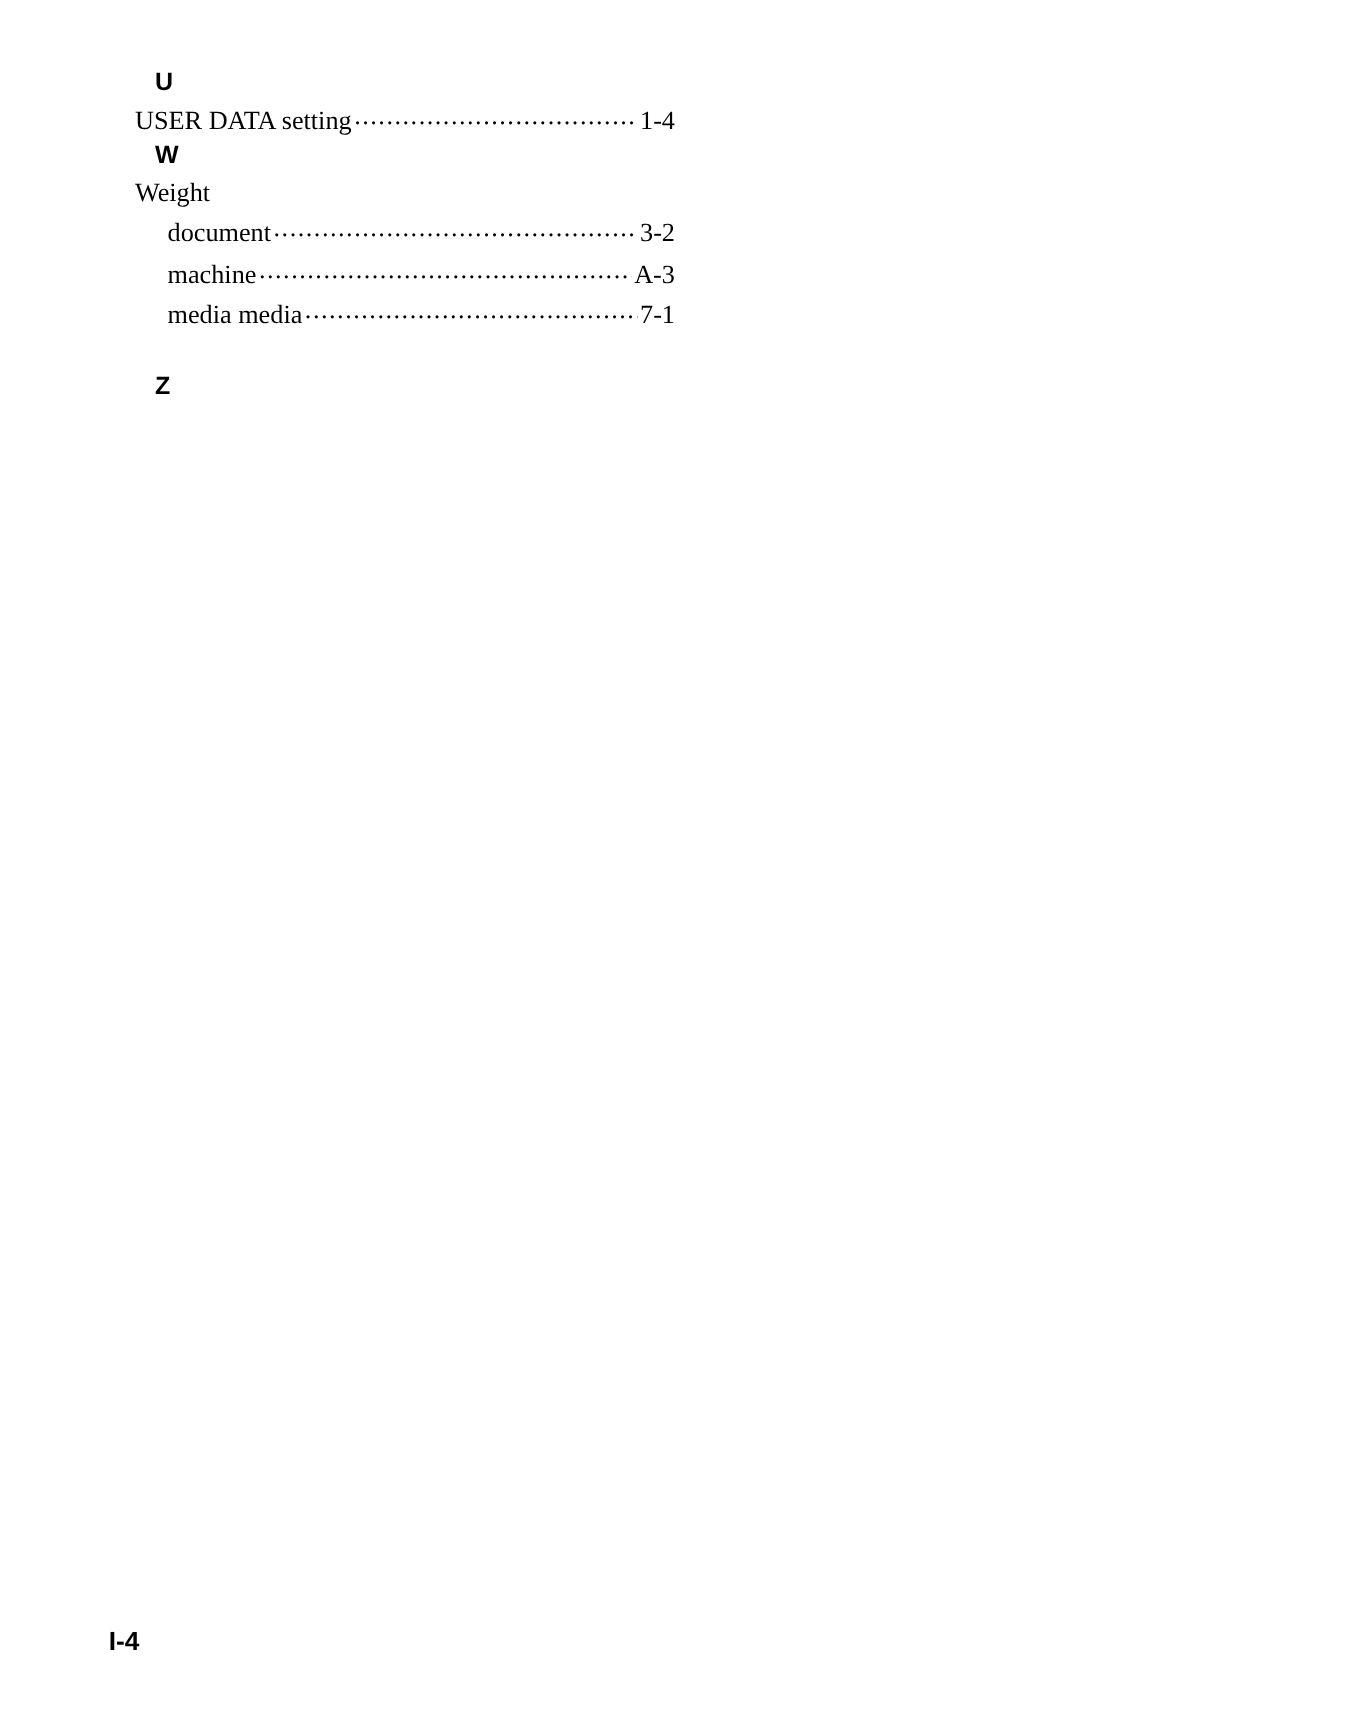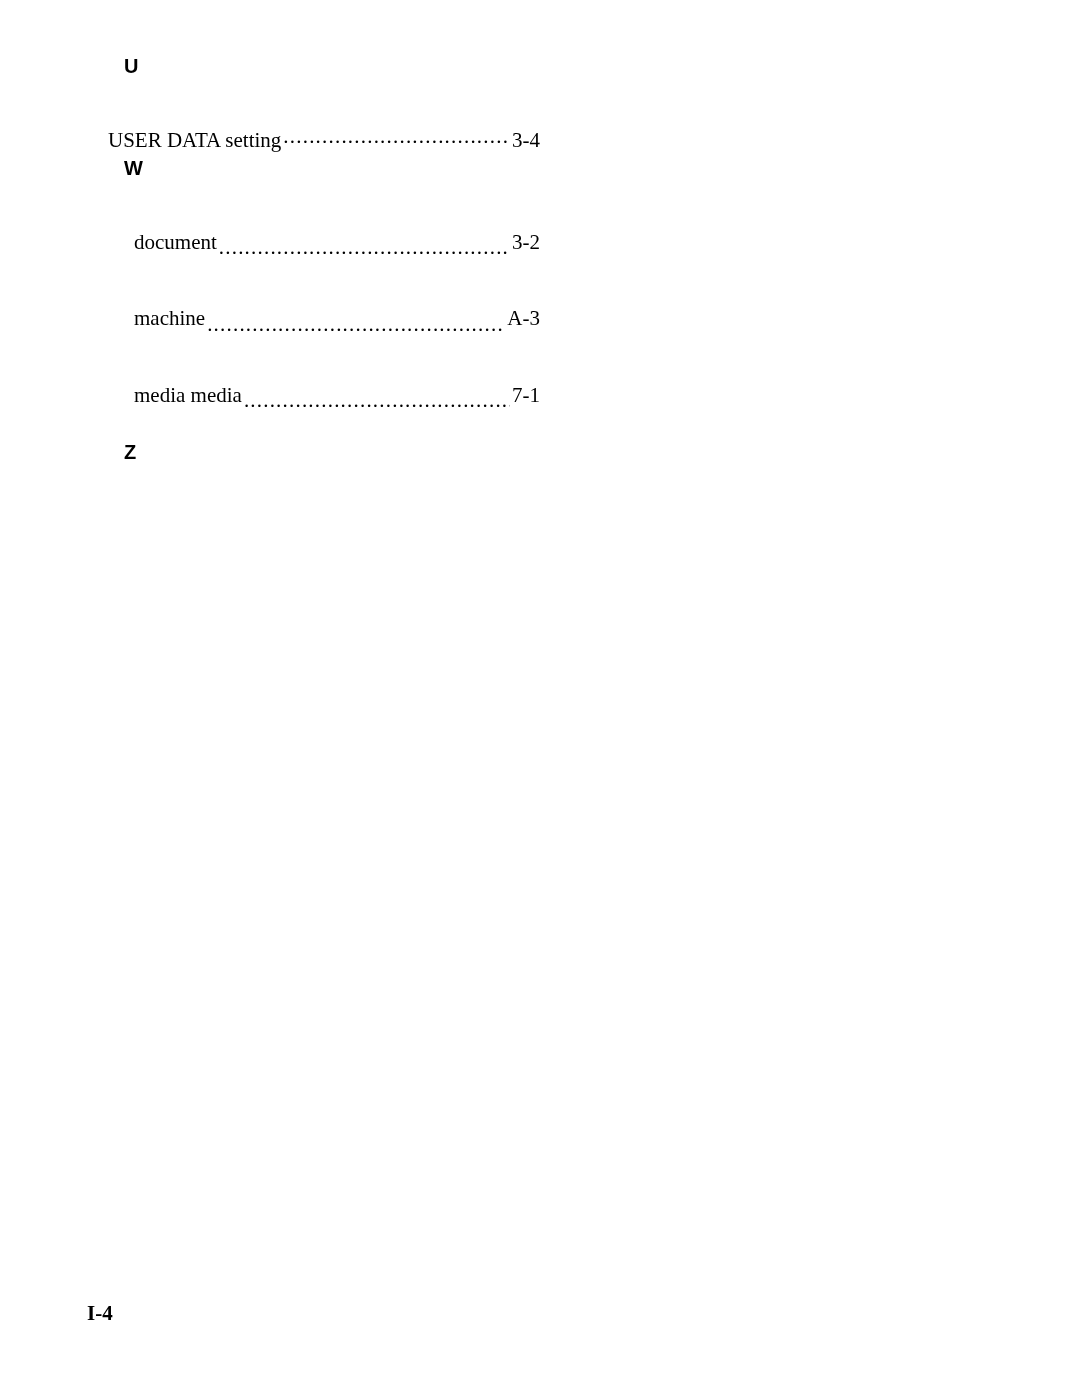--- a/index.html
+++ b/index.html
@@ -39,25 +39,23 @@
     }
     .entry {
       display: flex;
       align-items: baseline;
       font-size: 21px;
       line-height: 1.55;
       white-space: nowrap;
     }
     .entry.sub {
       padding-left: 26px;
-      align-items: flex-end;
     }
     .entry-term {
       flex: 0 0 auto;
-      margin-top: 44px;
     }
     .entry-dots {
       flex: 1 1 auto;
       overflow: hidden;
       position: relative;
       height: 1em;
       margin: 0 2px;
     }
     .entry-dots::after {
       content: "..............................................................................................................";
@@ -73,40 +71,41 @@
       flex: 0 0 auto;
     }
     .subheading-term {
       font-size: 21px;
       line-height: 1.55;
     }
     .page-number {
       position: absolute;
       left: 87px;
       bottom: 62px;
-      font-family: Liberation Serif, serif;
+      font-family: Liberation Sans, sans-serif;
       font-weight: 900;
       font-size: 21px;
       color: #000;
     }
   </style>
 </head>
 <body>
 
 <div class="page">
   <div class="content-column">
 
     <div class="letter-heading">U</div>
     <div class="entry">
       <span class="entry-term">USER DATA setting</span>
       <span class="entry-dots"></span>
-      <span class="entry-page">3-4</span>
+      <span class="entry-page">1-4</span>
     </div>
 
     <div class="letter-heading">W</div>
+    <div class="subheading-term">Weight</div>
     <div class="entry sub">
       <span class="entry-term">document</span>
       <span class="entry-dots"></span>
       <span class="entry-page">3-2</span>
     </div>
     <div class="entry sub">
       <span class="entry-term">machine</span>
       <span class="entry-dots"></span>
       <span class="entry-page">A-3</span>
     </div>

